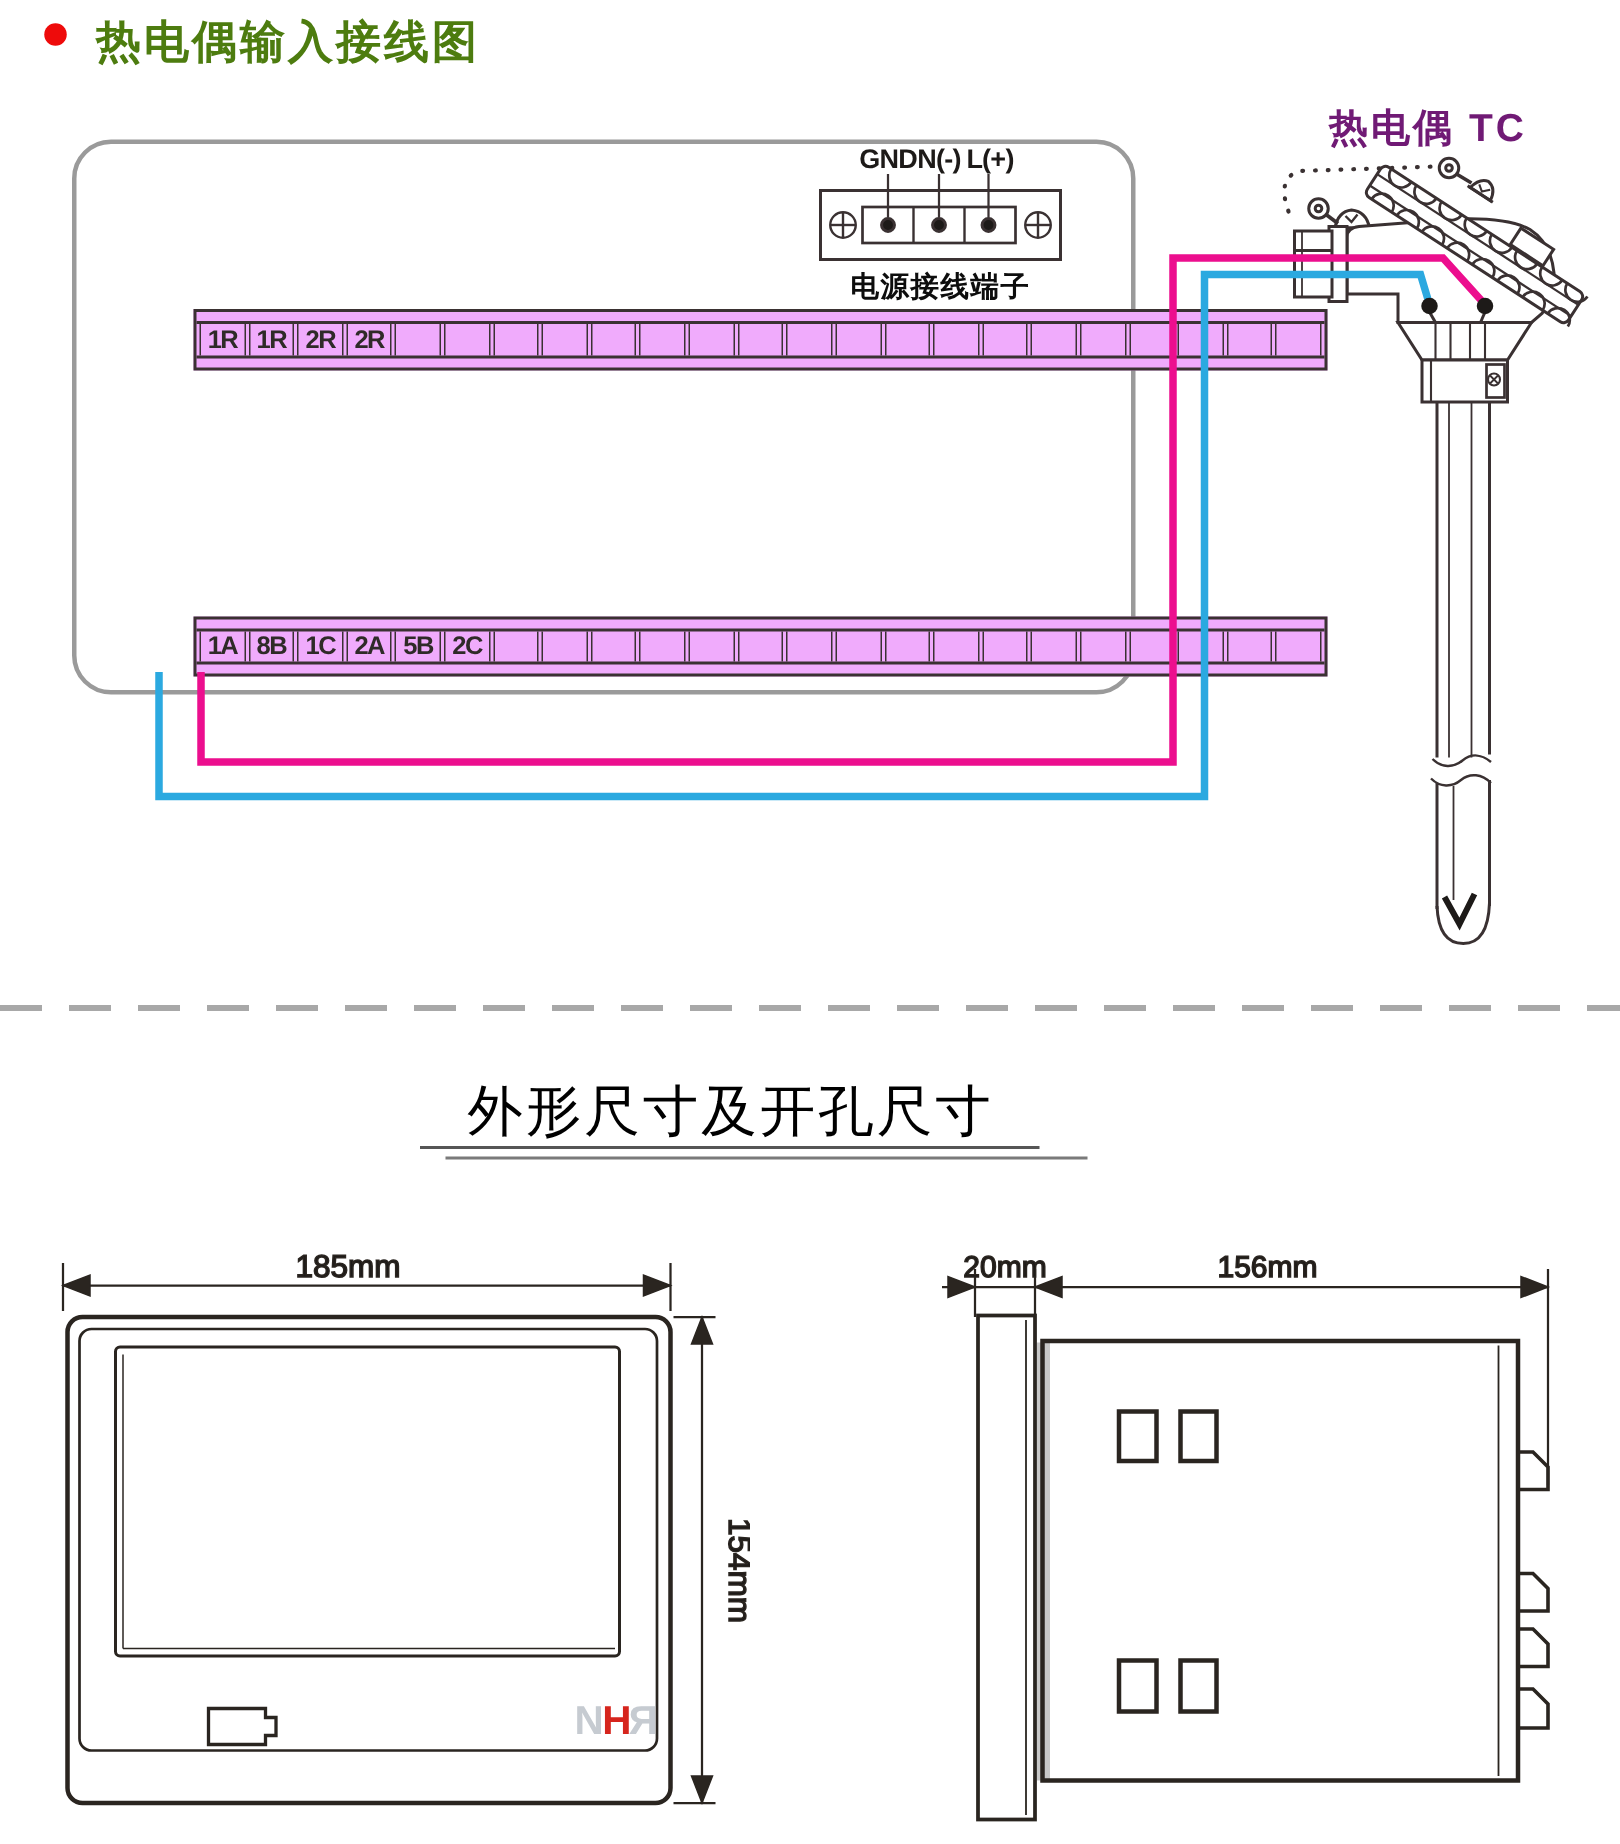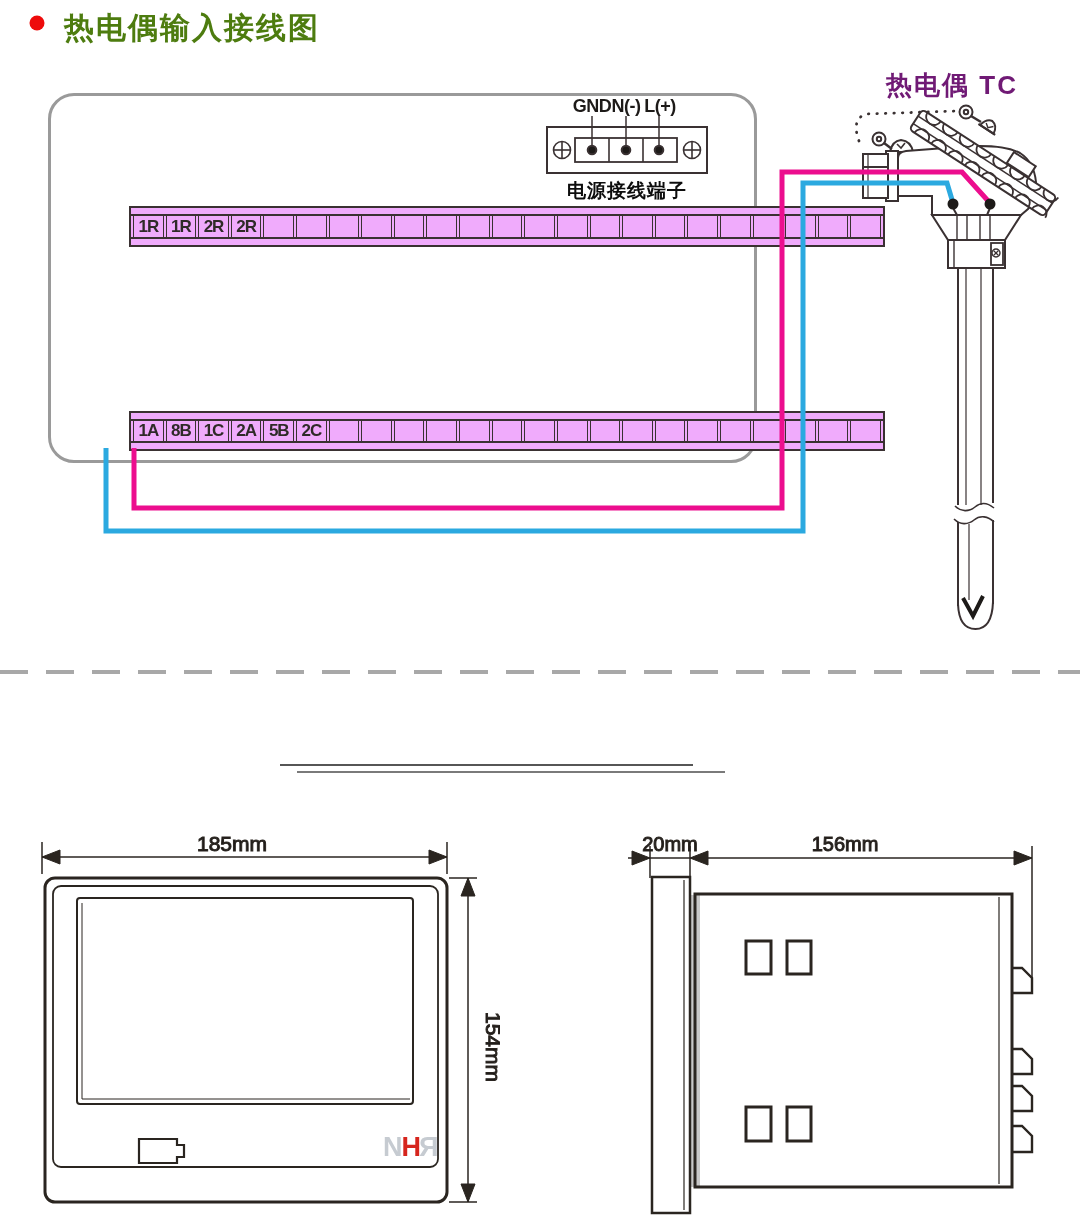--- a/index.html
+++ b/index.html
@@ -208,20 +208,21 @@
   </svg>
 
   <span class="pwr-label abs" style="left:592px;">GND</span>
   <span class="pwr-label abs" style="left:626px;">N(-)</span>
   <span class="pwr-label abs" style="left:660px;">L(+)</span>
   <span id="power-caption" class="abs">电源接线端子</span>
   <span id="tc-label" class="abs">热电偶 TC</span>
 
   <div id="divider" class="abs"></div>
 
+  <div id="section2-title" class="abs">外形尺寸及开孔尺寸</div>
   <div id="underline1" class="abs"></div>
   <div id="underline2" class="abs"></div>
 
   <svg class="abs" style="left:20px;top:820px;" width="480" height="400" viewBox="20 820 480 400">
     <g stroke="#2a2520" fill="none">
       <line x1="42" y1="842" x2="42" y2="874" stroke-width="1.5"></line>
       <line x1="447" y1="842" x2="447" y2="874" stroke-width="1.5"></line>
       <line x1="42" y1="857" x2="447" y2="857" stroke-width="1.5"></line>
       <polygon points="42,857 60,850 60,864" fill="#2a2520"></polygon>
       <polygon points="447,857 429,850 429,864" fill="#2a2520"></polygon>

